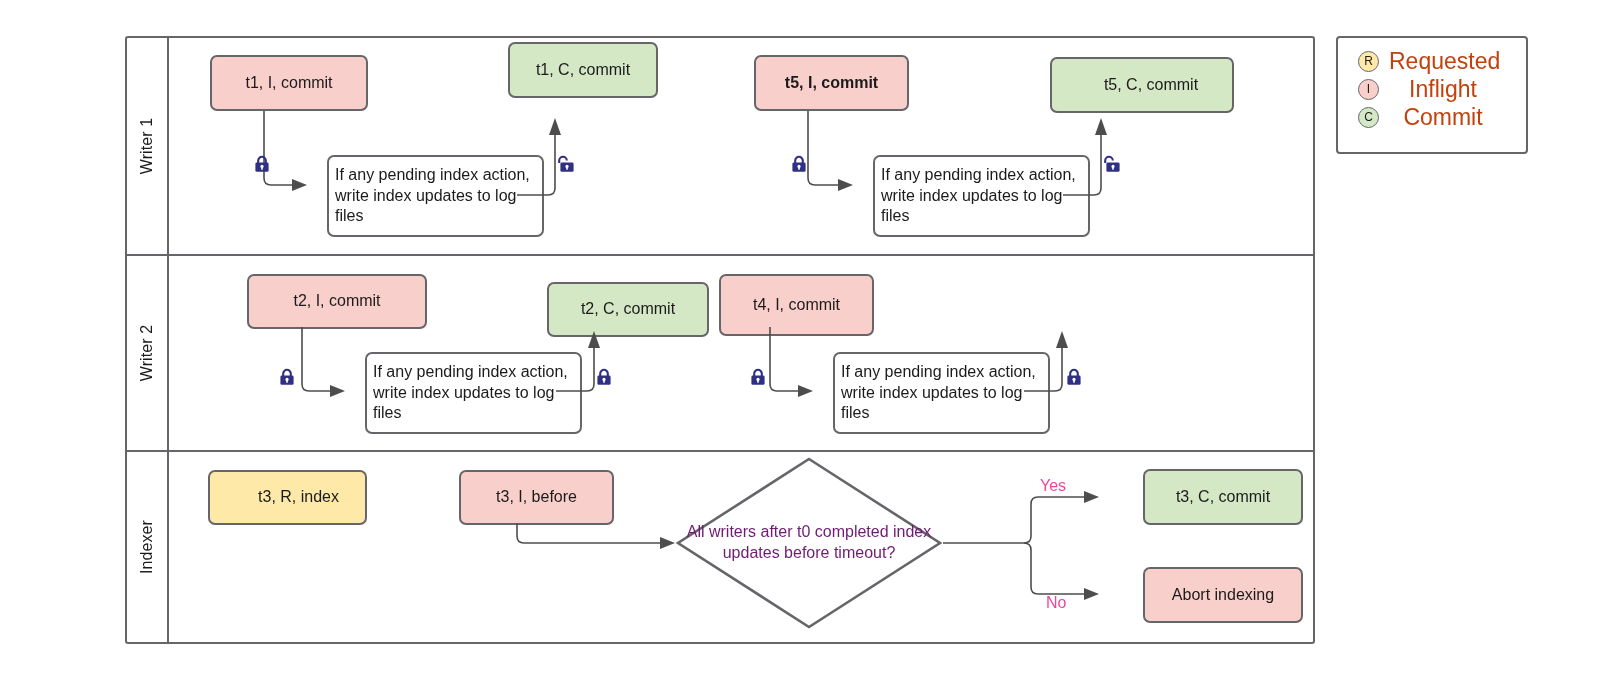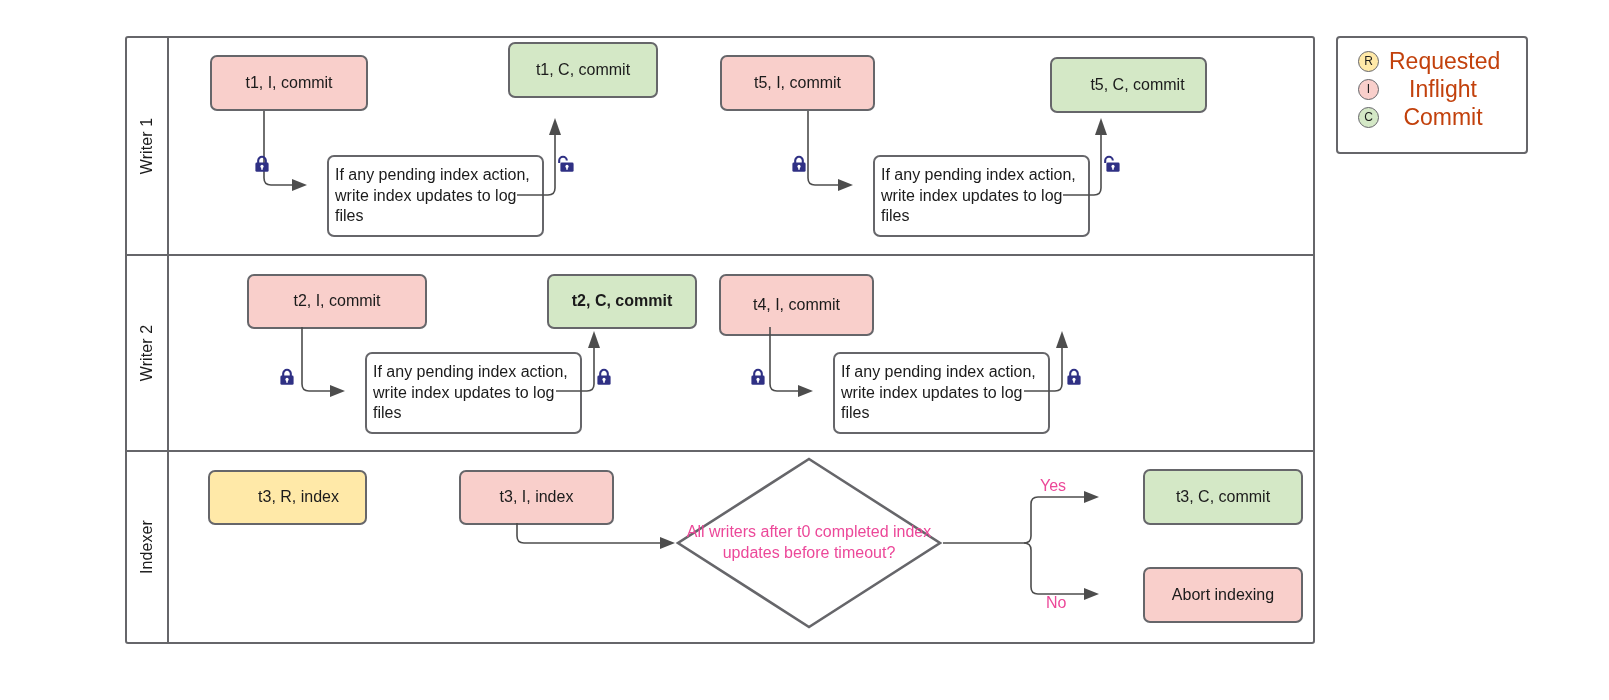--- a/index.html
+++ b/index.html
@@ -87,21 +87,21 @@
   .diamond-wrap svg { display: block; overflow: visible; }
   .diamond-label {
     position: absolute;
     left: 0; top: 0;
     width: 100%; height: 100%;
     display: flex;
     align-items: center;
     justify-content: center;
     text-align: center;
     font-size: 16px;
-    color: #ec4899;
+    color: #701a75;
     line-height: 1.3;
     pointer-events: none;
   }
 
   
   .wires {
     position: absolute;
     left: 0; top: 0;
     width: 1609px; height: 700px;
     pointer-events: none;
@@ -178,47 +178,47 @@
 
     <div class="lane" style="top:0; height:218px;">
       <div class="lane-header">
         <span class="lane-title">Writer 1</span>
       </div>
       <div class="lane-body">
         <div class="node red" style="left:41px;  top:17px;  width:158px; height:56px;">t1, I, commit</div>
         <div class="node green" style="left:339px; top:4px;  width:150px; height:56px;">t1, C, commit</div>
         <div class="node white" style="left:158px; top:117px; width:217px; height:82px;">If any pending index action, write index updates to log files</div>
 
-        <div class="node red" style="left:551px; top:17px;  width:155px; height:56px;">t5, I, commit</div>
-        <div class="node green" style="left:881px; top:19px;  width:157px; height:56px;padding-left:24px;">t5, C, commit</div>
+        <div class="node red" style="left:585px; top:17px;  width:155px; height:56px;font-weight:bold;">t5, I, commit</div>
+        <div class="node green" style="left:881px; top:19px;  width:184px; height:56px;padding-left:24px;">t5, C, commit</div>
         <div class="node white" style="left:704px; top:117px; width:217px; height:82px;">If any pending index action, write index updates to log files</div>
       </div>
     </div>
 
     <div class="lane" style="top:218px; height:196px;">
       <div class="lane-header">
         <span class="lane-title">Writer 2</span>
       </div>
       <div class="lane-body">
         <div class="node red" style="left:78px;  top:18px;  width:180px; height:55px;">t2, I, commit</div>
-        <div class="node green" style="left:378px; top:18px;  width:150px; height:55px;font-weight:bold;">t2, C, commit</div>
+        <div class="node green" style="left:378px; top:26px;  width:162px; height:55px;">t2, C, commit</div>
         <div class="node white" style="left:196px; top:96px;  width:217px; height:82px;">If any pending index action, write index updates to log files</div>
 
         <div class="node red" style="left:550px; top:18px;  width:155px; height:62px;">t4, I, commit</div>
         <div class="node white" style="left:664px; top:96px;  width:217px; height:82px;">If any pending index action, write index updates to log files</div>
       </div>
     </div>
 
     <div class="lane last" style="top:414px; height:190px;">
       <div class="lane-header">
         <span class="lane-title">Indexer</span>
       </div>
       <div class="lane-body">
         <div class="node yellow" style="left:39px;  top:18px; width:159px; height:55px;padding-left:28px;">t3, R, index</div>
-        <div class="node red" style="left:290px; top:18px; width:155px; height:55px;">t3, I, index</div>
+        <div class="node red" style="left:290px; top:18px; width:155px; height:55px;">t3, I, before</div>
 
         <div class="node green" style="left:974px; top:17px; width:160px; height:56px;">t3, C, commit</div>
         <div class="node red" style="left:974px; top:115px; width:160px; height:56px;">Abort indexing</div>
       </div>
     </div>
   </div>
 
   <div class="diamond-wrap" style="left:675px; top:456px; width:268px; height:174px;">
     <svg width="268" height="174" viewBox="0 0 268 174">
       <polygon points="134,3 265,87 134,171 3,87" fill="#ffffff" stroke="#66666a" stroke-width="2.6"></polygon>

